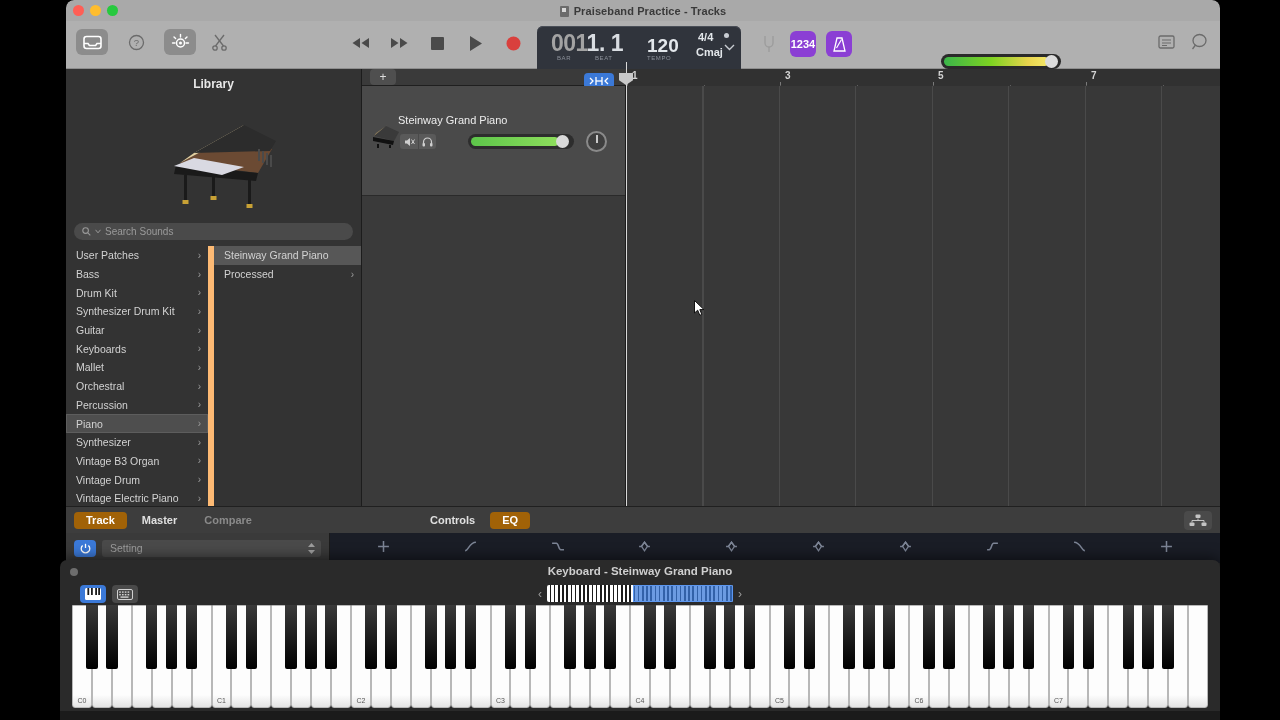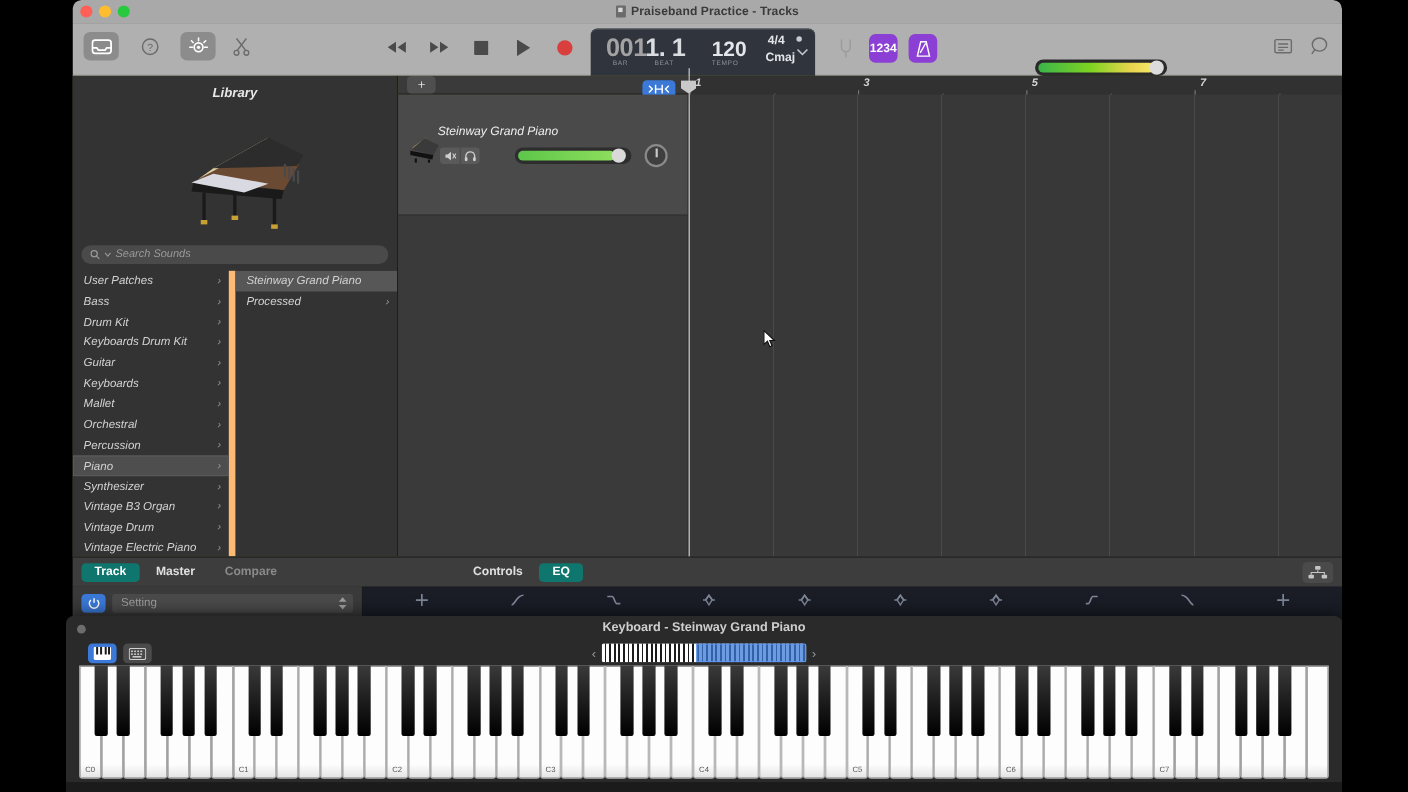--- a/index.html
+++ b/index.html
@@ -59,21 +59,21 @@
           color:#fff; font-size:11px; font-weight:bold; }
   #mastervol { position:absolute; left:875px; top:33px; width:120px; height:15px;
                background:#2a2a2a; border-radius:8px; padding:3px; }
   #mv-fill { height:9px; border-radius:5px;
              background:linear-gradient(90deg,#3bb54a 0%,#7ed321 45%,#e8d44d 80%,#f5e96b 100%); }
   #mv-knob { position:absolute; right:3px; top:1px; width:13px; height:13px;
              border-radius:50%; background:#dcdcdc; }
   .cb-far { position:absolute; right:12px; top:12px; display:flex; align-items:center; gap:16px; }
 
   
-  #main { position:relative; height:437px; background:#4d7c0f; display:flex;font-style:italic; }
+  #main { position:relative; height:437px; background:#fdba74; display:flex; }
 
   
   #library { width:296px; background:#333333; border-right:1px solid #1c1c1c;
              display:flex; flex-direction:column; }
   #library-title { text-align:center; font-size:12px; font-weight:bold; color:#e8e8e8;
                    padding:8px 0 2px; }
   #piano-art { height:125px; position:relative; }
   #search-wrap { padding:5px 8px 6px; }
   #search-box { height:17px; background:#4a4a4a; border-radius:9px; display:flex;
                 align-items:center; padding:0 8px; gap:4px; }
@@ -127,21 +127,21 @@
               background-image:repeating-linear-gradient(90deg,#4a4a4a 0 1px,transparent 1px 76.5px); }
   #playhead { position:absolute; left:0px; top:-24px; width:1px; height:461px; background:#d8d8d8; }
   #playhead-head { position:absolute; left:-7px; top:11px; width:14px; height:12px;
                    background:#c9c9c9; clip-path:polygon(0 0,100% 0,100% 60%,50% 100%,0 60%); }
 
   
   #editorbar { height:27px; background:#3d3d3d; display:flex; align-items:center;
                padding:0 6px 0 8px; position:relative; border-top:1px solid #202020; }
   .seg { height:17px; border-radius:4px; display:flex; align-items:center;
          justify-content:center; font-size:11px; font-weight:bold; color:#e0e0e0; padding:0 12px; }
-  .seg.active { background:#0f766e; color:#fff; }
+  .seg.active { background:#a16207; color:#fff; }
   .seg.dim { color:#8a8a8a; }
   #seg-left { position:absolute; left:8px; display:flex; gap:3px; }
   #seg-right { position:absolute; left:352px; display:flex; gap:3px; }
   #routing-icon { position:absolute; right:8px; width:28px; height:19px; background:#4a4a4a;
                   border-radius:4px; display:flex; align-items:center; justify-content:center; }
 
   
   #plugin-strip { height:30px; display:flex; background:#3a3a3a; }
   #plugin-left { width:264px; display:flex; align-items:center; gap:6px; padding:0 8px;
                  border-right:1px solid #1b1b1b; }
@@ -391,21 +391,21 @@
             </div>
             <div class="lib-item">
               <span>Bass</span>
               <span class="chev">›</span>
             </div>
             <div class="lib-item">
               <span>Drum Kit</span>
               <span class="chev">›</span>
             </div>
             <div class="lib-item">
-              <span>Keyboards Drum Kit</span>
+              <span>Synthesizer Drum Kit</span>
               <span class="chev">›</span>
             </div>
             <div class="lib-item">
               <span>Guitar</span>
               <span class="chev">›</span>
             </div>
             <div class="lib-item">
               <span>Keyboards</span>
               <span class="chev">›</span>
             </div>

